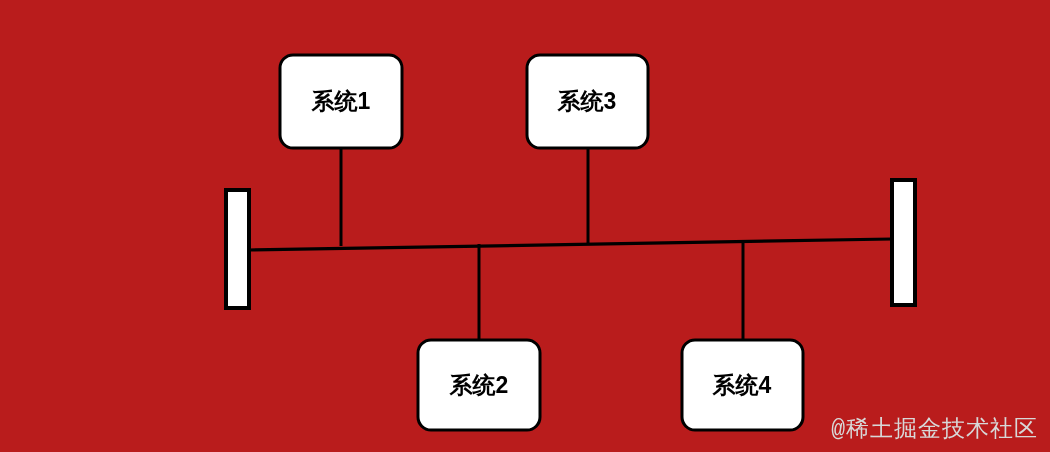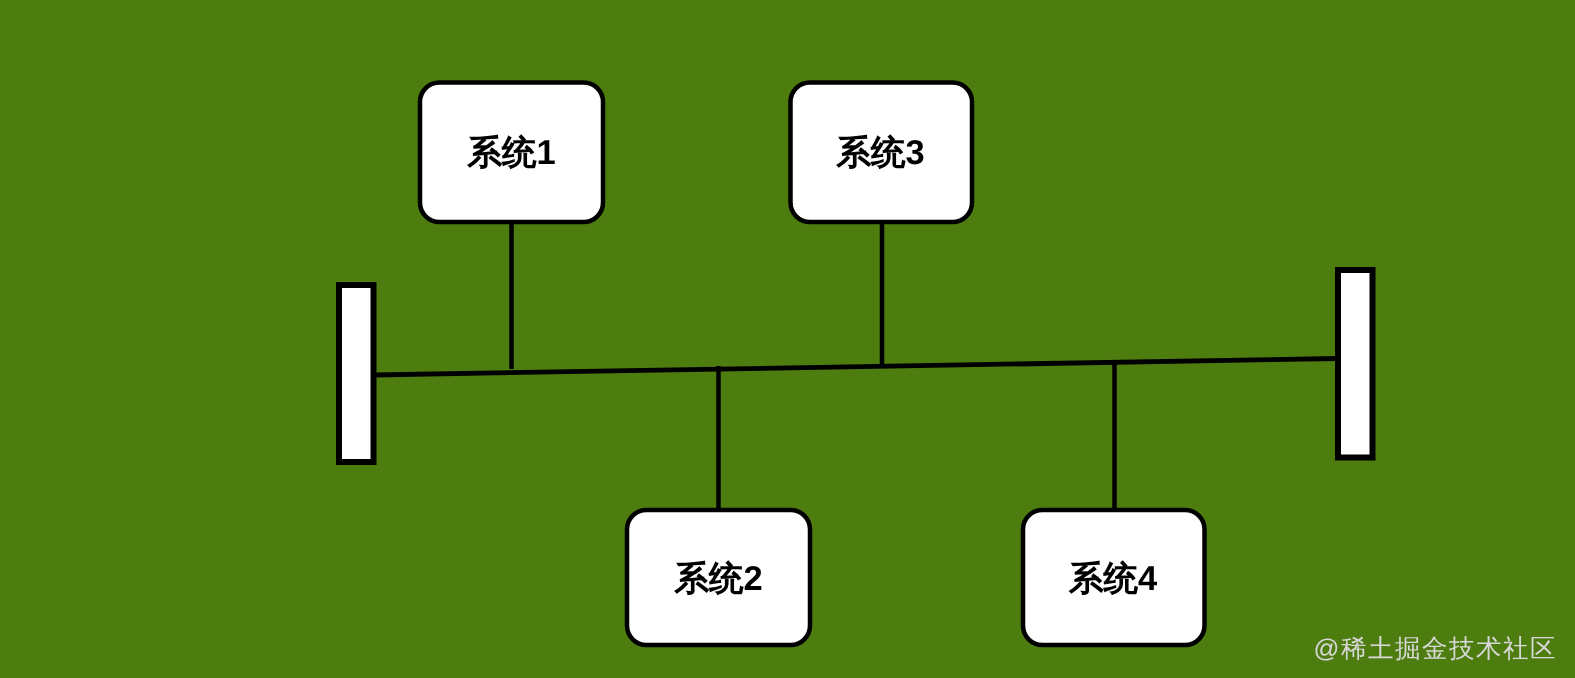--- a/index.html
+++ b/index.html
@@ -5,21 +5,21 @@
 <style>
   html, body {
     margin: 0;
     padding: 0;
     background: #ffffff;
   }
   #canvas {
     position: relative;
     width: 1050px;
     height: 452px;
-    background: #4d7c0f;
+    background: #b91c1c;
     overflow: hidden;
     font-family: "Liberation Sans", "DejaVu Sans", sans-serif;
   }
   #diagram-svg {
     position: absolute;
     left: 0;
     top: 0;
     width: 1050px;
     height: 452px;
   }
@@ -49,22 +49,22 @@
   }
   .drop-line {
     stroke: #000000;
     stroke-width: 3;
     stroke-linecap: butt;
   }
   .watermark {
     position: absolute;
     right: 12px;
     bottom: 8px;
-    font-family: Liberation Sans, sans-serif;
-    font-size: 17px;
+    font-family: Liberation Mono, monospace;
+    font-size: 23px;
     color: #d8d8d8;
     letter-spacing: 1px;
     white-space: nowrap;
     user-select: none;
   }
 </style>
 </head>
 <body>
 
 <div id="canvas">

